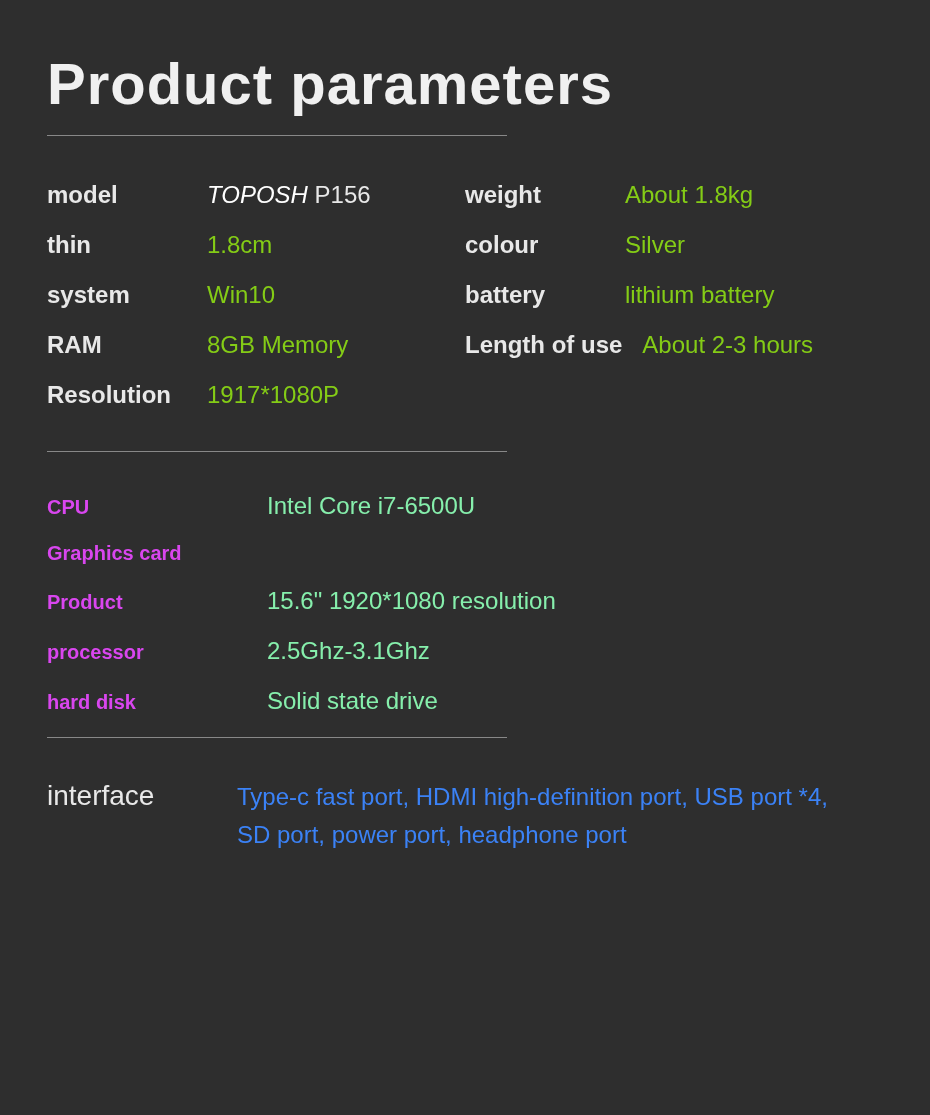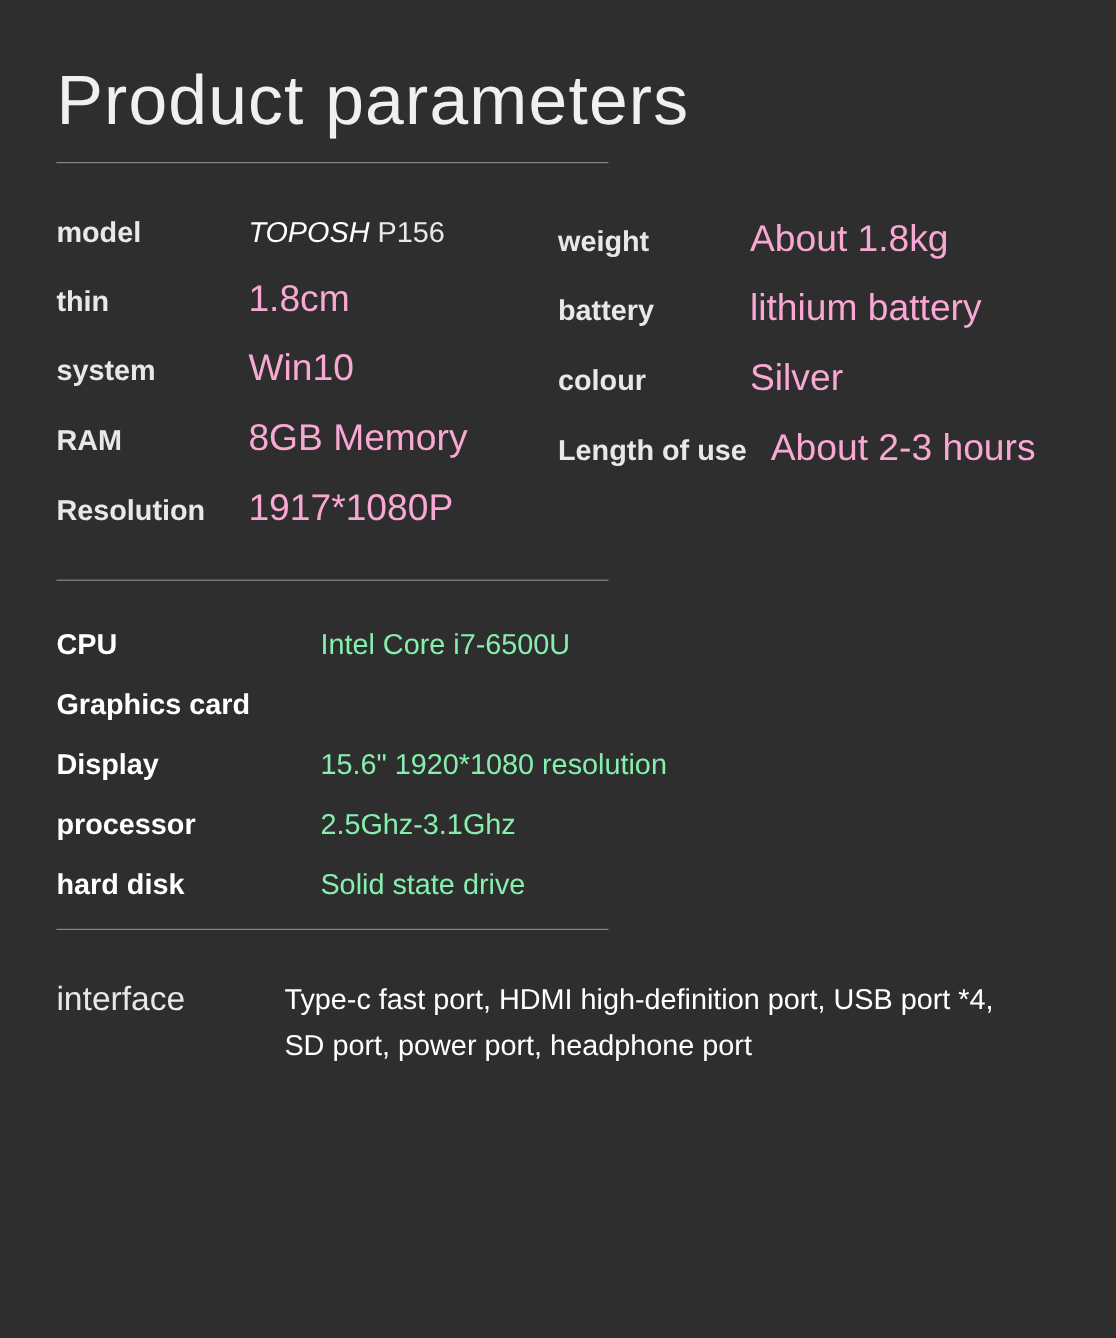--- a/index.html
+++ b/index.html
@@ -12,21 +12,21 @@
       background-color: #2e2e2e;
       color: #e8e8e8;
       font-family: 'Arial', sans-serif;
       width: 930px;
       min-height: 1115px;
       padding: 50px 47px;
     }
 
     .page-title {
       font-size: 58px;
-      font-weight: 400;
+      font-weight: 700;
       color: #f0f0f0;
       margin-bottom: 18px;
       letter-spacing: 1px;
     }
 
     .title-divider {
       border: none;
       border-top: 1px solid #888;
       width: 460px;
       margin-bottom: 45px;
@@ -52,23 +52,23 @@
       color: #e8e8e8;
       min-width: 140px;
       flex-shrink: 0;
     }
 
     .param-label.bold {
       font-weight: 700;
     }
 
     .param-value {
-      font-size: 31px;
+      font-size: 24px;
       font-weight: 300;
-      color: #f9a8d4;
+      color: #84cc16;
     }
 
     .model-value {
       font-size: 24px;
       color: #e8e8e8;
     }
 
     .brand-bold {
       font-weight: 400;
       font-style: italic;
@@ -88,23 +88,23 @@
     }
 
     .spec-row {
       display: flex;
       align-items: baseline;
       margin-bottom: 22px;
       gap: 20px;
     }
 
     .spec-label {
-      font-size: 24px;
-      font-weight: 700;
-      color: #ffffff;
+      font-size: 20px;
+      font-weight: 700;
+      color: #d946ef;
       min-width: 200px;
       flex-shrink: 0;
     }
 
     .spec-value {
       font-size: 24px;
       font-weight: 300;
       color: #86efac;
     }
 
@@ -123,21 +123,21 @@
       font-weight: 400;
       color: #e8e8e8;
       min-width: 160px;
       flex-shrink: 0;
       padding-top: 2px;
     }
 
     .interface-value {
       font-size: 24px;
       font-weight: 300;
-      color: #ffffff;
+      color: #3b82f6;
       line-height: 1.6;
     }
   </style>
 </head>
 <body>
 
 <h1 class="page-title">Product parameters</h1>
 <hr class="title-divider">
 
 <div class="params-grid">
@@ -174,51 +174,51 @@
   </div>
 
   <div>
 
     <div class="param-row">
       <span class="param-label bold">weight</span>
       <span class="param-value">About 1.8kg</span>
     </div>
 
     <div class="param-row">
+      <span class="param-label bold">colour</span>
+      <span class="param-value">Silver</span>
+    </div>
+
+    <div class="param-row">
       <span class="param-label bold">battery</span>
       <span class="param-value">lithium battery</span>
     </div>
 
     <div class="param-row">
-      <span class="param-label bold">colour</span>
-      <span class="param-value">Silver</span>
-    </div>
-
-    <div class="param-row">
       <span class="param-label bold">Length of use</span>
       <span class="param-value">About 2-3 hours</span>
     </div>
   </div>
 </div>
 
 <hr class="section-divider">
 
 <div class="specs-section">
 
   <div class="spec-row">
     <span class="spec-label">CPU</span>
     <span class="spec-value">Intel Core i7-6500U</span>
   </div>
 
   <div class="spec-row">
     <span class="spec-label">Graphics card</span>
   </div>
 
   <div class="spec-row">
-    <span class="spec-label">Display</span>
+    <span class="spec-label">Product</span>
     <span class="spec-value">15.6" 1920*1080 resolution</span>
   </div>
 
   <div class="spec-row">
     <span class="spec-label">processor</span>
     <span class="spec-value">2.5Ghz-3.1Ghz</span>
   </div>
 
   <div class="spec-row">
     <span class="spec-label">hard disk</span>

